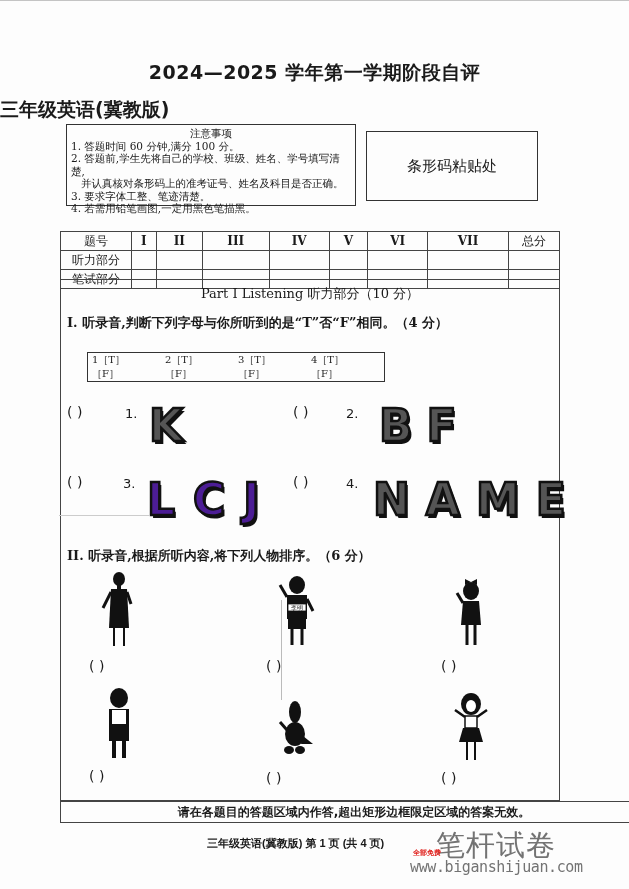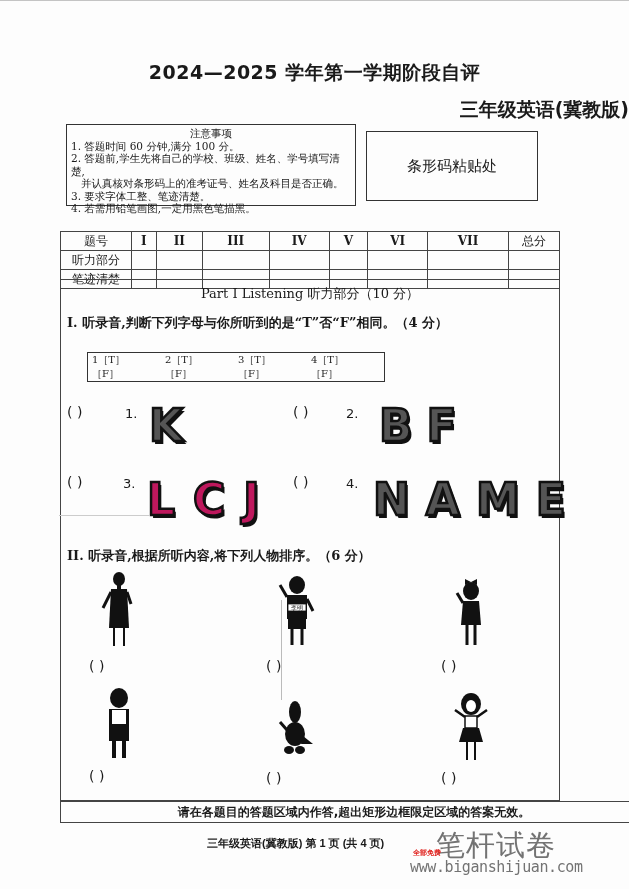--- a/index.html
+++ b/index.html
@@ -2,21 +2,21 @@
 <html><head>
 <meta charset="utf-8">
 <style>
   html, body { margin:0; padding:0; }
   body {
     width:629px; height:889px; background:#fdfdfd; position:relative; overflow:hidden;
     font-family:"DejaVu Serif", serif; color:#1a1a1a;
   }
   .topline { position:absolute; left:0; top:0; width:629px; height:1px; background:#c4c4c4; }
   .title1 { position:absolute; top:60px; left:0; width:629px; text-align:center; font-size:19px; font-weight:bold; letter-spacing:0.5px; font-family:"DejaVu Sans", sans-serif; }
-  .title2 { position:absolute; top:97px; left:0; width:629px; text-align:right; font-size:19px; font-weight:bold; font-family:"DejaVu Sans", sans-serif; }
+  .title2 { position:absolute; top:97px; left:0; width:629px; text-align:left; font-size:19px; font-weight:bold; font-family:"DejaVu Sans", sans-serif; }
 
   .notice { position:absolute; left:66px; top:124px; width:290px; height:82px; border:1px solid #333; box-sizing:border-box; padding:2px 4px; font-size:10.5px; line-height:12.5px; }
   .notice .h { text-align:center; font-size:10.5px; }
   .notice .indent { padding-left:10px; }
 
   .barcode { position:absolute; left:366px; top:131px; width:172px; height:70px; border:1.5px solid #333; box-sizing:border-box; display:flex; align-items:center; justify-content:center; font-size:15px; }
 
   table.score { position:absolute; left:60px; top:231px; width:500px; border-collapse:collapse; font-size:12px; }
   table.score td { border:1px solid #444; height:18px; text-align:center; padding:0; }
   table.score td.lab { width:70px; font-family:"DejaVu Sans", sans-serif; font-size:12px; }
@@ -86,21 +86,21 @@
     <td></td>
     <td></td>
     <td></td>
     <td></td>
     <td></td>
     <td></td>
     <td></td>
     <td></td>
   </tr>
   <tr>
-    <td class="lab">笔迹清楚</td>
+    <td class="lab">笔试部分</td>
     <td></td>
     <td></td>
     <td></td>
     <td></td>
     <td></td>
     <td></td>
     <td></td>
     <td></td>
   </tr>
 </tbody>
@@ -120,21 +120,21 @@
   <div class="paren" style="left:6px;top:124px">(        )</div>
   <div class="num" style="left:64px;top:126px">1.</div>
   <div class="bigletters" style="left:88px;top:120px">K</div>
 
   <div class="paren" style="left:232px;top:124px">(        )</div>
   <div class="num" style="left:285px;top:126px">2.</div>
   <div class="bigletters" style="left:318px;top:120px">BF</div>
 
   <div class="paren" style="left:6px;top:194px">(        )</div>
   <div class="num" style="left:62px;top:196px">3.</div>
-  <div class="bigletters" style="left:86px;top:194px;letter-spacing:18px;color:#be185d">LCJ</div>
+  <div class="bigletters" style="left:86px;top:194px;letter-spacing:18px;color:#4c1d95">LCJ</div>
   <div class="divider-h" style="top:235px;left:-2px;width:90px"></div>
 
   <div class="paren" style="left:232px;top:194px">(        )</div>
   <div class="num" style="left:285px;top:196px">4.</div>
   <div class="bigletters" style="left:312px;top:194px;letter-spacing:16px">NAME</div>
 
   <div class="q2">II. 听录音,根据所听内容,将下列人物排序。（6 分）</div>
 
   <svg class="figure" style="left:38px;top:290px" width="40" height="80">
     <ellipse cx="20" cy="9" rx="6" ry="7" fill="#111"></ellipse>

